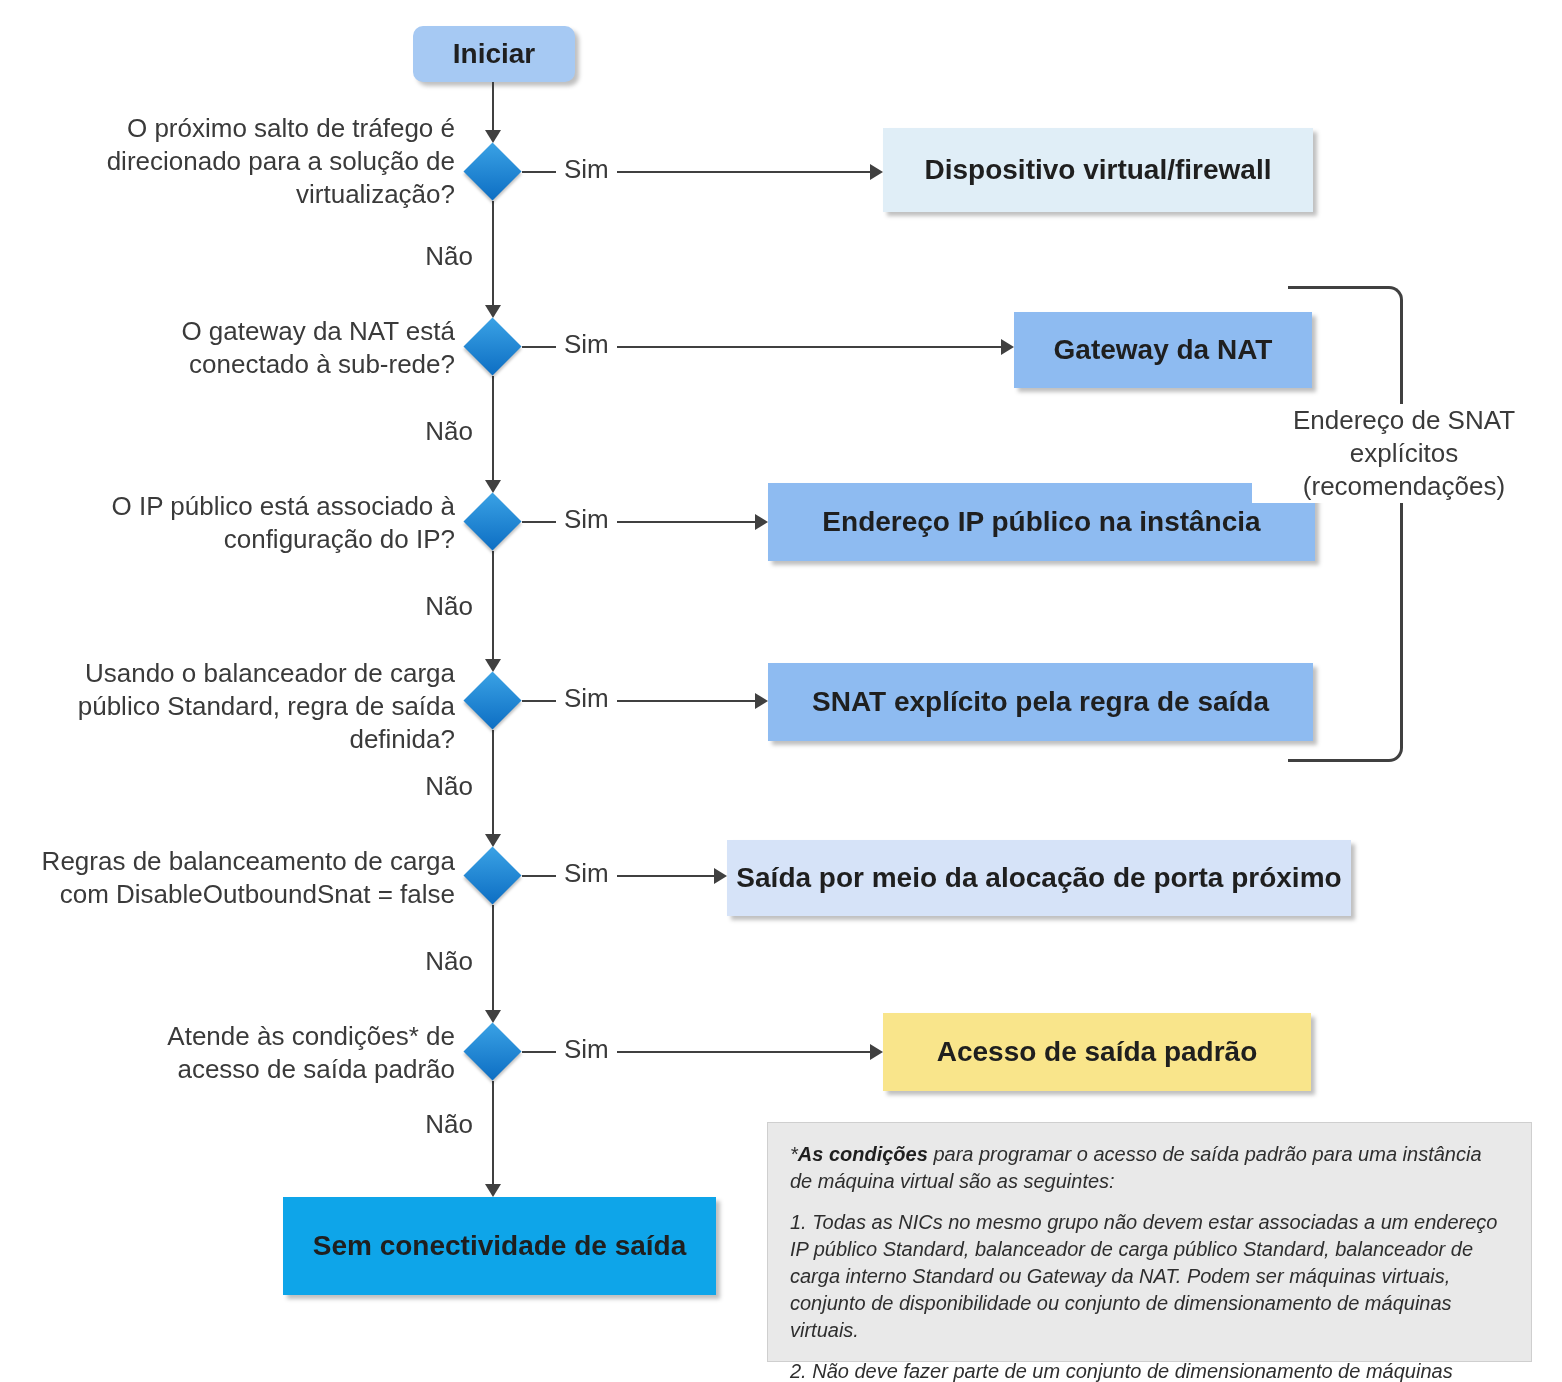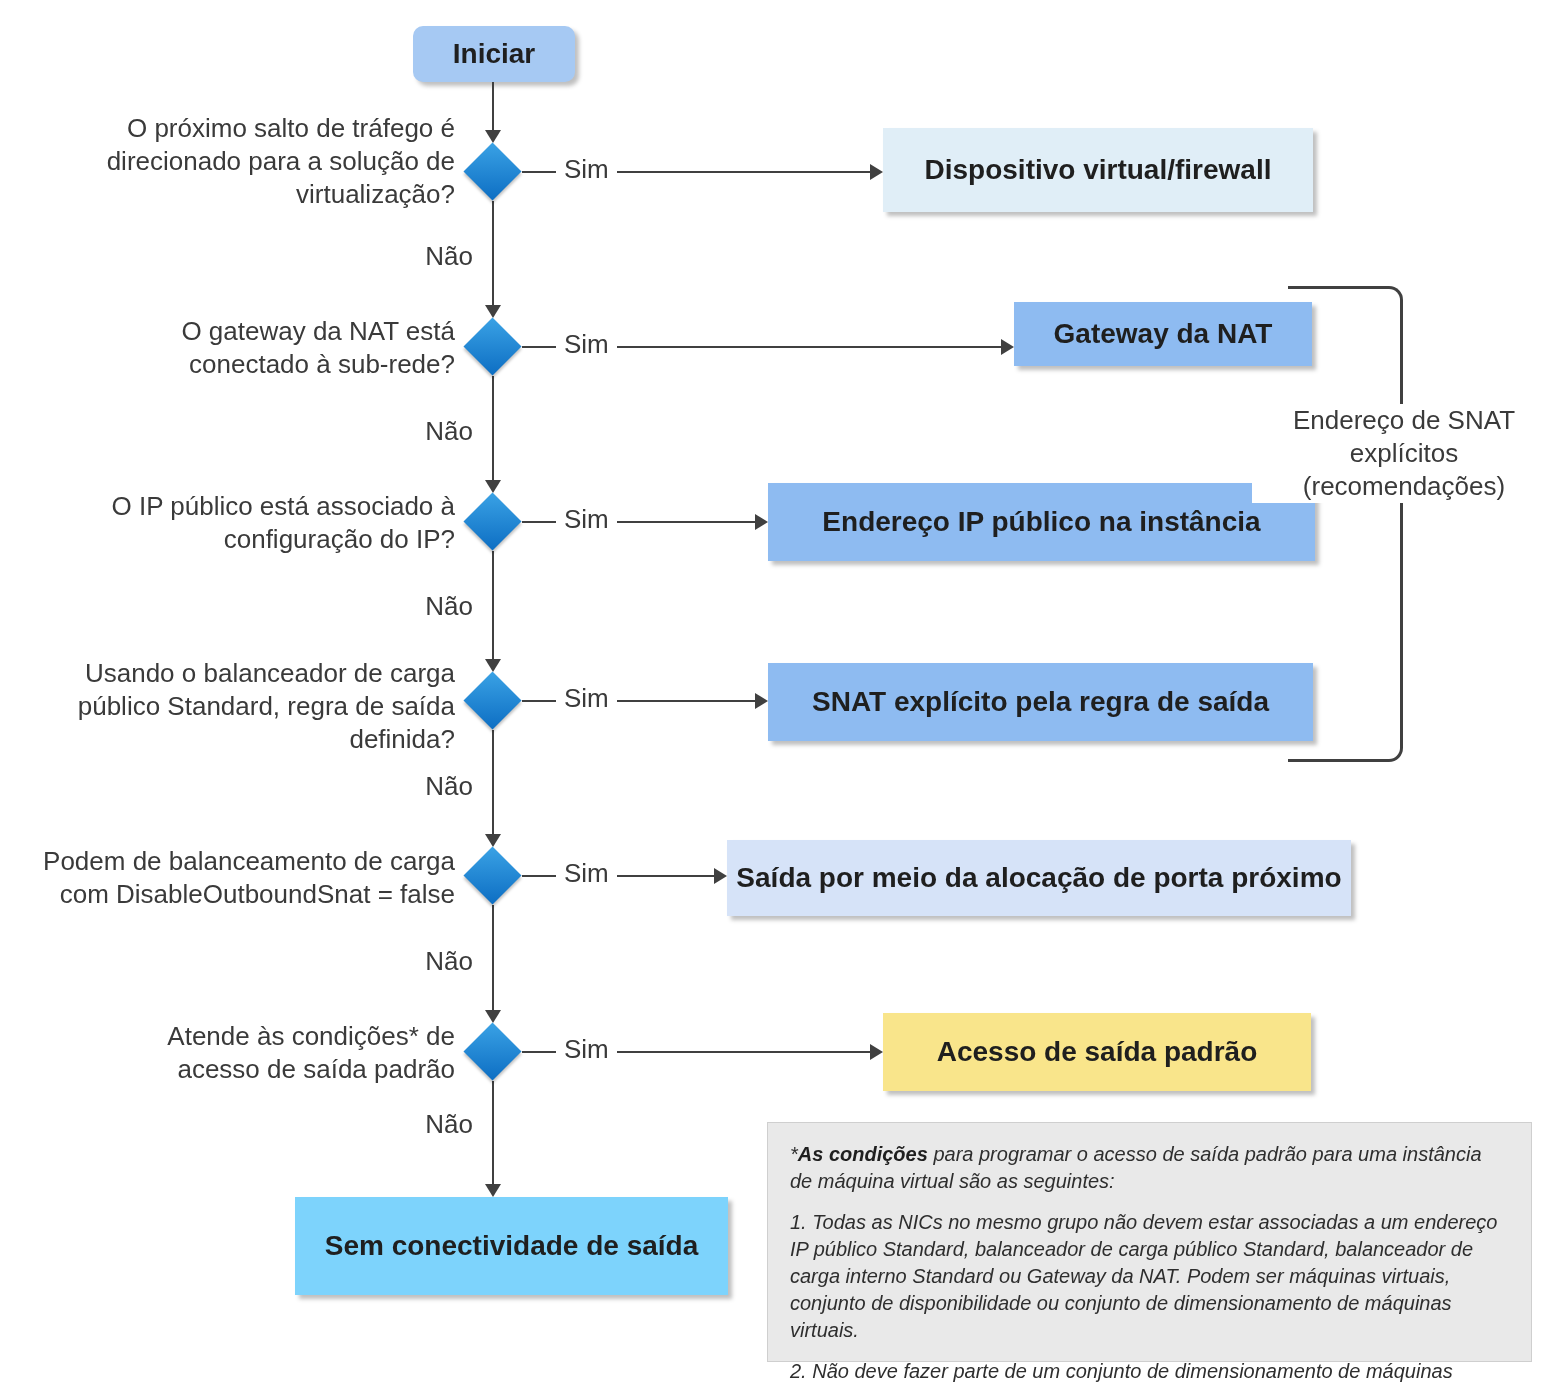--- a/index.html
+++ b/index.html
@@ -21,21 +21,21 @@
   }
   .rbox{
     position:absolute;display:flex;align-items:center;justify-content:center;
     box-shadow:4px 4px 4px rgba(0,0,0,.25);
     font-size:28px;font-weight:700;color:#1f1f1f;text-align:right;
   }
   .fill-light1{background:#e0eef7;}
   .fill-light2{background:#d6e3f8;}
   .fill-medium{background:#8ebbf1;}
   .fill-yellow{background:#f9e58b;}
-  .fill-red{background:#7dd3fc;margin-left:12px;}
+  .fill-red{background:#0ea5e9;}
   
   .vline{position:absolute;left:492px;width:2px;background:#404040;}
   .hline{position:absolute;height:2px;background:#404040;}
   .arrow-down{position:absolute;left:485px;width:0;height:0;
     border-left:8px solid transparent;border-right:8px solid transparent;
     border-top:13px solid #404040;}
   .arrow-right{position:absolute;width:0;height:0;
     border-top:8px solid transparent;border-bottom:8px solid transparent;
     border-left:13px solid #404040;}
   
@@ -109,21 +109,21 @@
   <div class="question" style="top:112px">O próximo salto de tráfego é
 direcionado para a solução de
 virtualização?</div>
   <div class="question" style="top:315px">O gateway da NAT está
 conectado à sub-rede?</div>
   <div class="question" style="top:490px">O IP público está associado à
 configuração do IP?</div>
   <div class="question" style="top:657px">Usando o balanceador de carga
 público Standard, regra de saída
 definida?</div>
-  <div class="question" style="top:845px">Podem de balanceamento de carga
+  <div class="question" style="top:845px">Regras de balanceamento de carga
 com DisableOutboundSnat = false</div>
   <div class="question" style="top:1020px">Atende às condições* de
 acesso de saída padrão</div>
 
   <div class="no-label" style="top:241px">Não</div>
   <div class="no-label" style="top:416px">Não</div>
   <div class="no-label" style="top:591px">Não</div>
   <div class="no-label" style="top:771px">Não</div>
   <div class="no-label" style="top:946px">Não</div>
   <div class="no-label" style="top:1109px">Não</div>
@@ -146,21 +146,21 @@
 
   <div class="hline" style="left:522px;top:875px;width:193px"></div>
   <div class="arrow-right" style="left:714px;top:868px"></div>
   <span class="yes-label" style="left:556px;top:858px">Sim</span>
 
   <div class="hline" style="left:522px;top:1051px;width:349px"></div>
   <div class="arrow-right" style="left:870px;top:1044px"></div>
   <span class="yes-label" style="left:556px;top:1034px">Sim</span>
 
   <div class="rbox fill-light1" style="left:883px;top:128px;width:430px;height:84px">Dispositivo virtual/firewall</div>
-  <div class="rbox fill-medium" style="left:1014px;top:302px;width:298px;height:64px">Gateway da NAT</div>
+  <div class="rbox fill-medium" style="left:1014px;top:312px;width:298px;height:76px">Gateway da NAT</div>
   <div class="rbox fill-medium" style="left:768px;top:663px;width:545px;height:78px">SNAT explícito pela regra de saída</div>
   <div class="rbox fill-medium" style="left:768px;top:483px;width:547px;height:78px">Endereço IP público na instância</div>
   <div class="rbox fill-light2" style="left:727px;top:840px;width:624px;height:76px">Saída por meio da alocação de porta próximo</div>
   <div class="rbox fill-yellow" style="left:883px;top:1013px;width:428px;height:78px">Acesso de saída padrão</div>
 
   <div class="rbox fill-red" style="left:283px;top:1197px;width:433px;height:98px">Sem conectividade de saída</div>
 
   <div class="bracket"></div>
   <div class="bracket-label">Endereço de SNAT explícitos
 (recomendações)</div>

